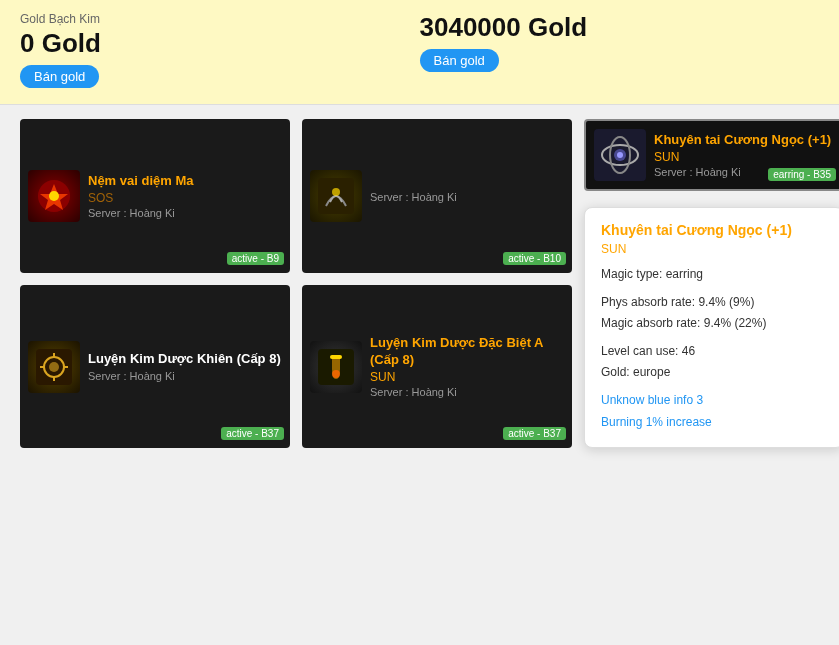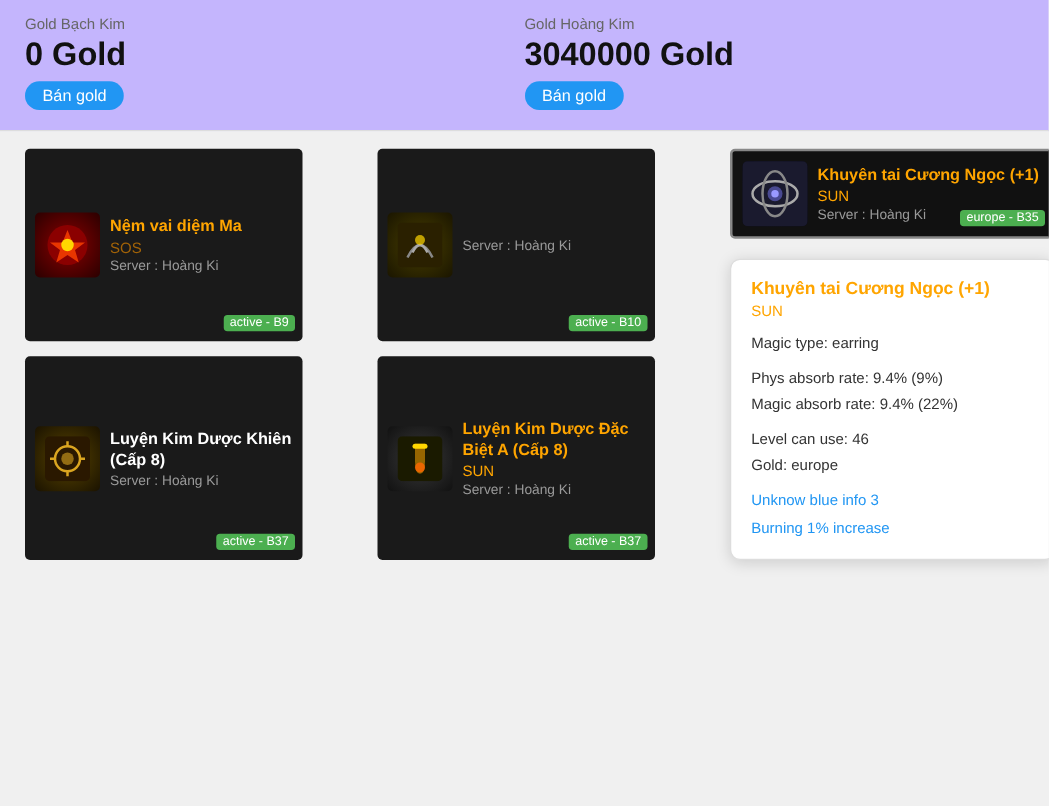--- a/index.html
+++ b/index.html
@@ -3,21 +3,21 @@
   <meta charset="utf-8">
   <style>
     * { box-sizing: border-box; margin: 0; padding: 0; }
     body {
       font-family: Arial, sans-serif;
       background: #f0f0f0;
       color: #333;
       font-size: 13px;
     }
     .top-section {
-      background: #c4b5fd;
+      background: #fef9c3;
       padding: 12px 20px 16px 20px;
       display: flex;
       gap: 0;
       border-bottom: 1px solid #ddd;
     }
     .gold-block {
       flex: 1;
     }
     .gold-label {
       font-size: 12px;
@@ -37,21 +37,21 @@
       border-radius: 14px;
       padding: 4px 14px;
       font-size: 13px;
       cursor: pointer;
     }
     .item-card {
       background: #1a1a1a;
       border-radius: 4px;
       display: flex;
       align-items: center;
-      width: 222px;
+      width: 270px;
       min-height: 70px;
       padding: 8px;
       position: relative;
       color: #fff;
       gap: 8px;
     }
     .item-card.highlighted {
       background: #111;
       border: 2px solid #888;
     }
@@ -160,21 +160,20 @@
 </head>
 <body>
 
 <div class="top-section">
   <div class="gold-block">
     <div class="gold-label">Gold Bạch Kim</div>
     <div class="gold-amount">0 Gold</div>
     <button class="sell-btn">Bán gold</button>
   </div>
   <div class="gold-block">
-    <div class="gold-label">Gold Hoàng Kim</div>
     <div class="gold-amount">3040000 Gold</div>
     <button class="sell-btn">Bán gold</button>
   </div>
 </div>
 
 <div class="main-layout">
 
   <div class="left-grid">
 
     <div class="item-card">
@@ -255,21 +254,21 @@
           <ellipse cx="26" cy="26" rx="10" ry="18" stroke="#888" stroke-width="2" fill="none"></ellipse>
           <circle cx="26" cy="26" r="6" fill="#5555aa" opacity="0.8"></circle>
           <circle cx="26" cy="26" r="3" fill="#9999ff"></circle>
         </svg>
       </div>
       <div class="item-info">
         <div class="item-name orange">Khuyên tai Cương Ngọc (+1)</div>
         <div class="item-sub sun">SUN</div>
         <div class="item-server">Server : Hoàng Ki</div>
       </div>
-      <div class="active-badge">europe - B35</div>
+      <div class="active-badge">earring - B35</div>
     </div>
 
     <div class="tooltip-box">
       <div class="tooltip-title">Khuyên tai Cương Ngọc (+1)</div>
       <div class="tooltip-sub">SUN</div>
       <div class="tooltip-row">Magic type: earring</div>
       <div class="tooltip-spacer"></div>
       <div class="tooltip-row">Phys absorb rate: 9.4% (9%)</div>
       <div class="tooltip-row">Magic absorb rate: 9.4% (22%)</div>
       <div class="tooltip-spacer"></div>

